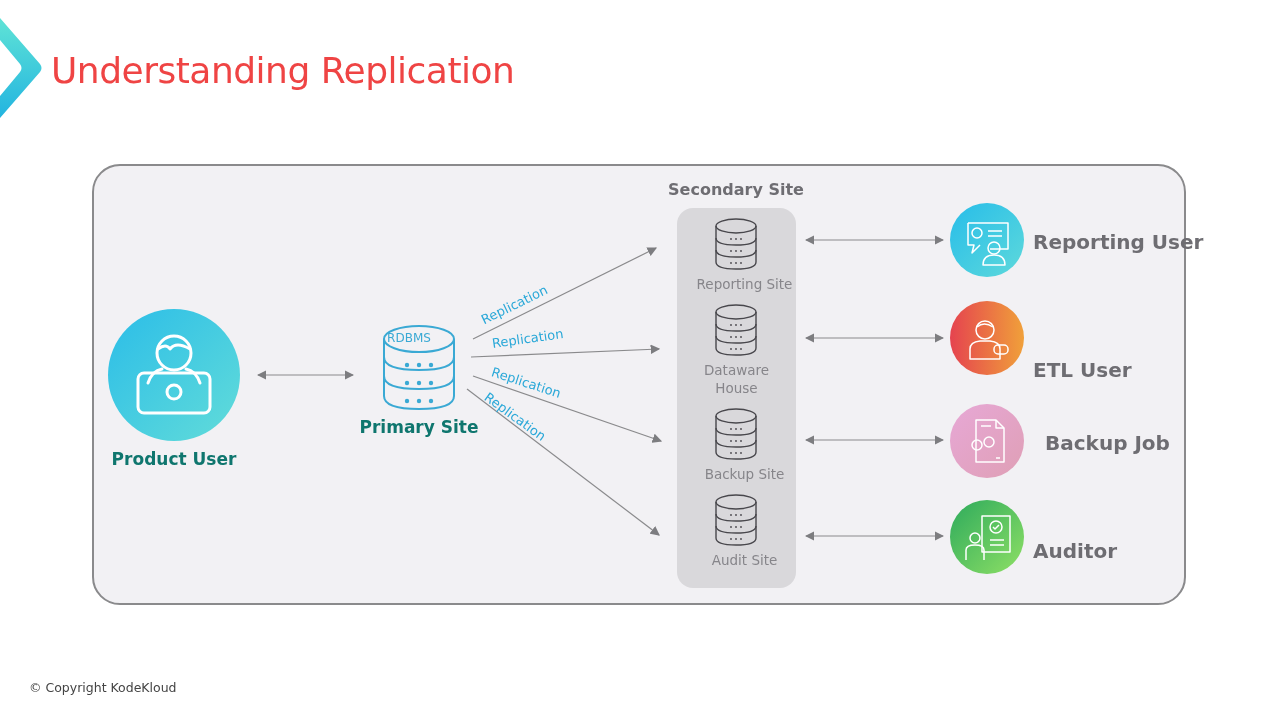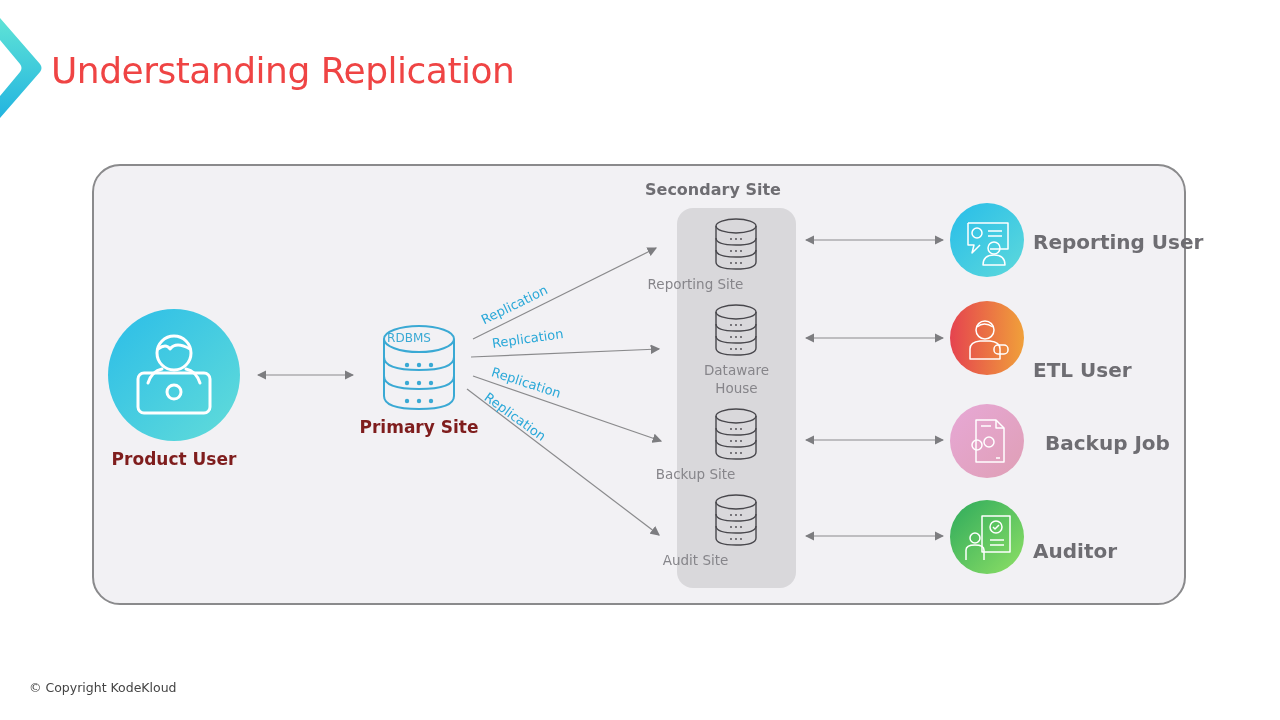--- a/index.html
+++ b/index.html
@@ -1,24 +1,24 @@
 <!DOCTYPE html>
 <html><head>
 <meta charset="utf-8">
 <style>
   html, body { margin:0; padding:0; }
   body { width:1280px; height:720px; background:#ffffff; position:relative; overflow:hidden; font-family:"DejaVu Sans", sans-serif; }
   .logo { position:absolute; left:0; top:18px; width:44px; height:100px; }
   .title { position:absolute; left:51px; top:50px; font-size:36px; color:#ef4444; letter-spacing:-0.5px; font-family:"DejaVu Sans", sans-serif; }
   .panel { position:absolute; left:92px; top:164px; width:1094px; height:441px; background:#f2f1f4; border:2px solid #8a8a8c; border-radius:28px; box-sizing:border-box; }
   .sec-column { position:absolute; left:677px; top:208px; width:119px; height:380px; background:#d9d8db; border-radius:16px; }
-  .sec-title { position:absolute; left:645px; top:180px; width:182px; font-size:16px; font-weight:bold; color:#6e6d72; }
+  .sec-title { position:absolute; left:645px; top:180px; width:182px; text-align:center; font-size:16px; font-weight:bold; color:#6e6d72; }
   .circle { position:absolute; border-radius:50%; }
-  .lbl { position:absolute; font-weight:bold; color:#7f1d1d; }
-  .site-lbl { position:absolute; width:99px; left:646px; text-align:center; font-size:13.5px; color:#86858a; line-height:18px; }
+  .lbl { position:absolute; font-weight:bold; color:#0f766e; }
+  .site-lbl { position:absolute; width:99px; left:695px; text-align:center; font-size:13.5px; color:#86858a; line-height:18px; }
   .right-lbl { position:absolute; left:1033px; font-size:20px; font-weight:bold; color:#6e6d72; }
   .repl { position:absolute; font-size:13px; color:#2aa8d8; transform-origin:left center; white-space:nowrap; }
   .copyright { position:absolute; left:29px; top:680px; font-size:12.5px; color:#444; }
   svg.overlay { position:absolute; left:0; top:0; }
 </style>
 </head>
 <body>
 
 <svg class="logo" viewBox="0 0 44 100">
   <defs>

